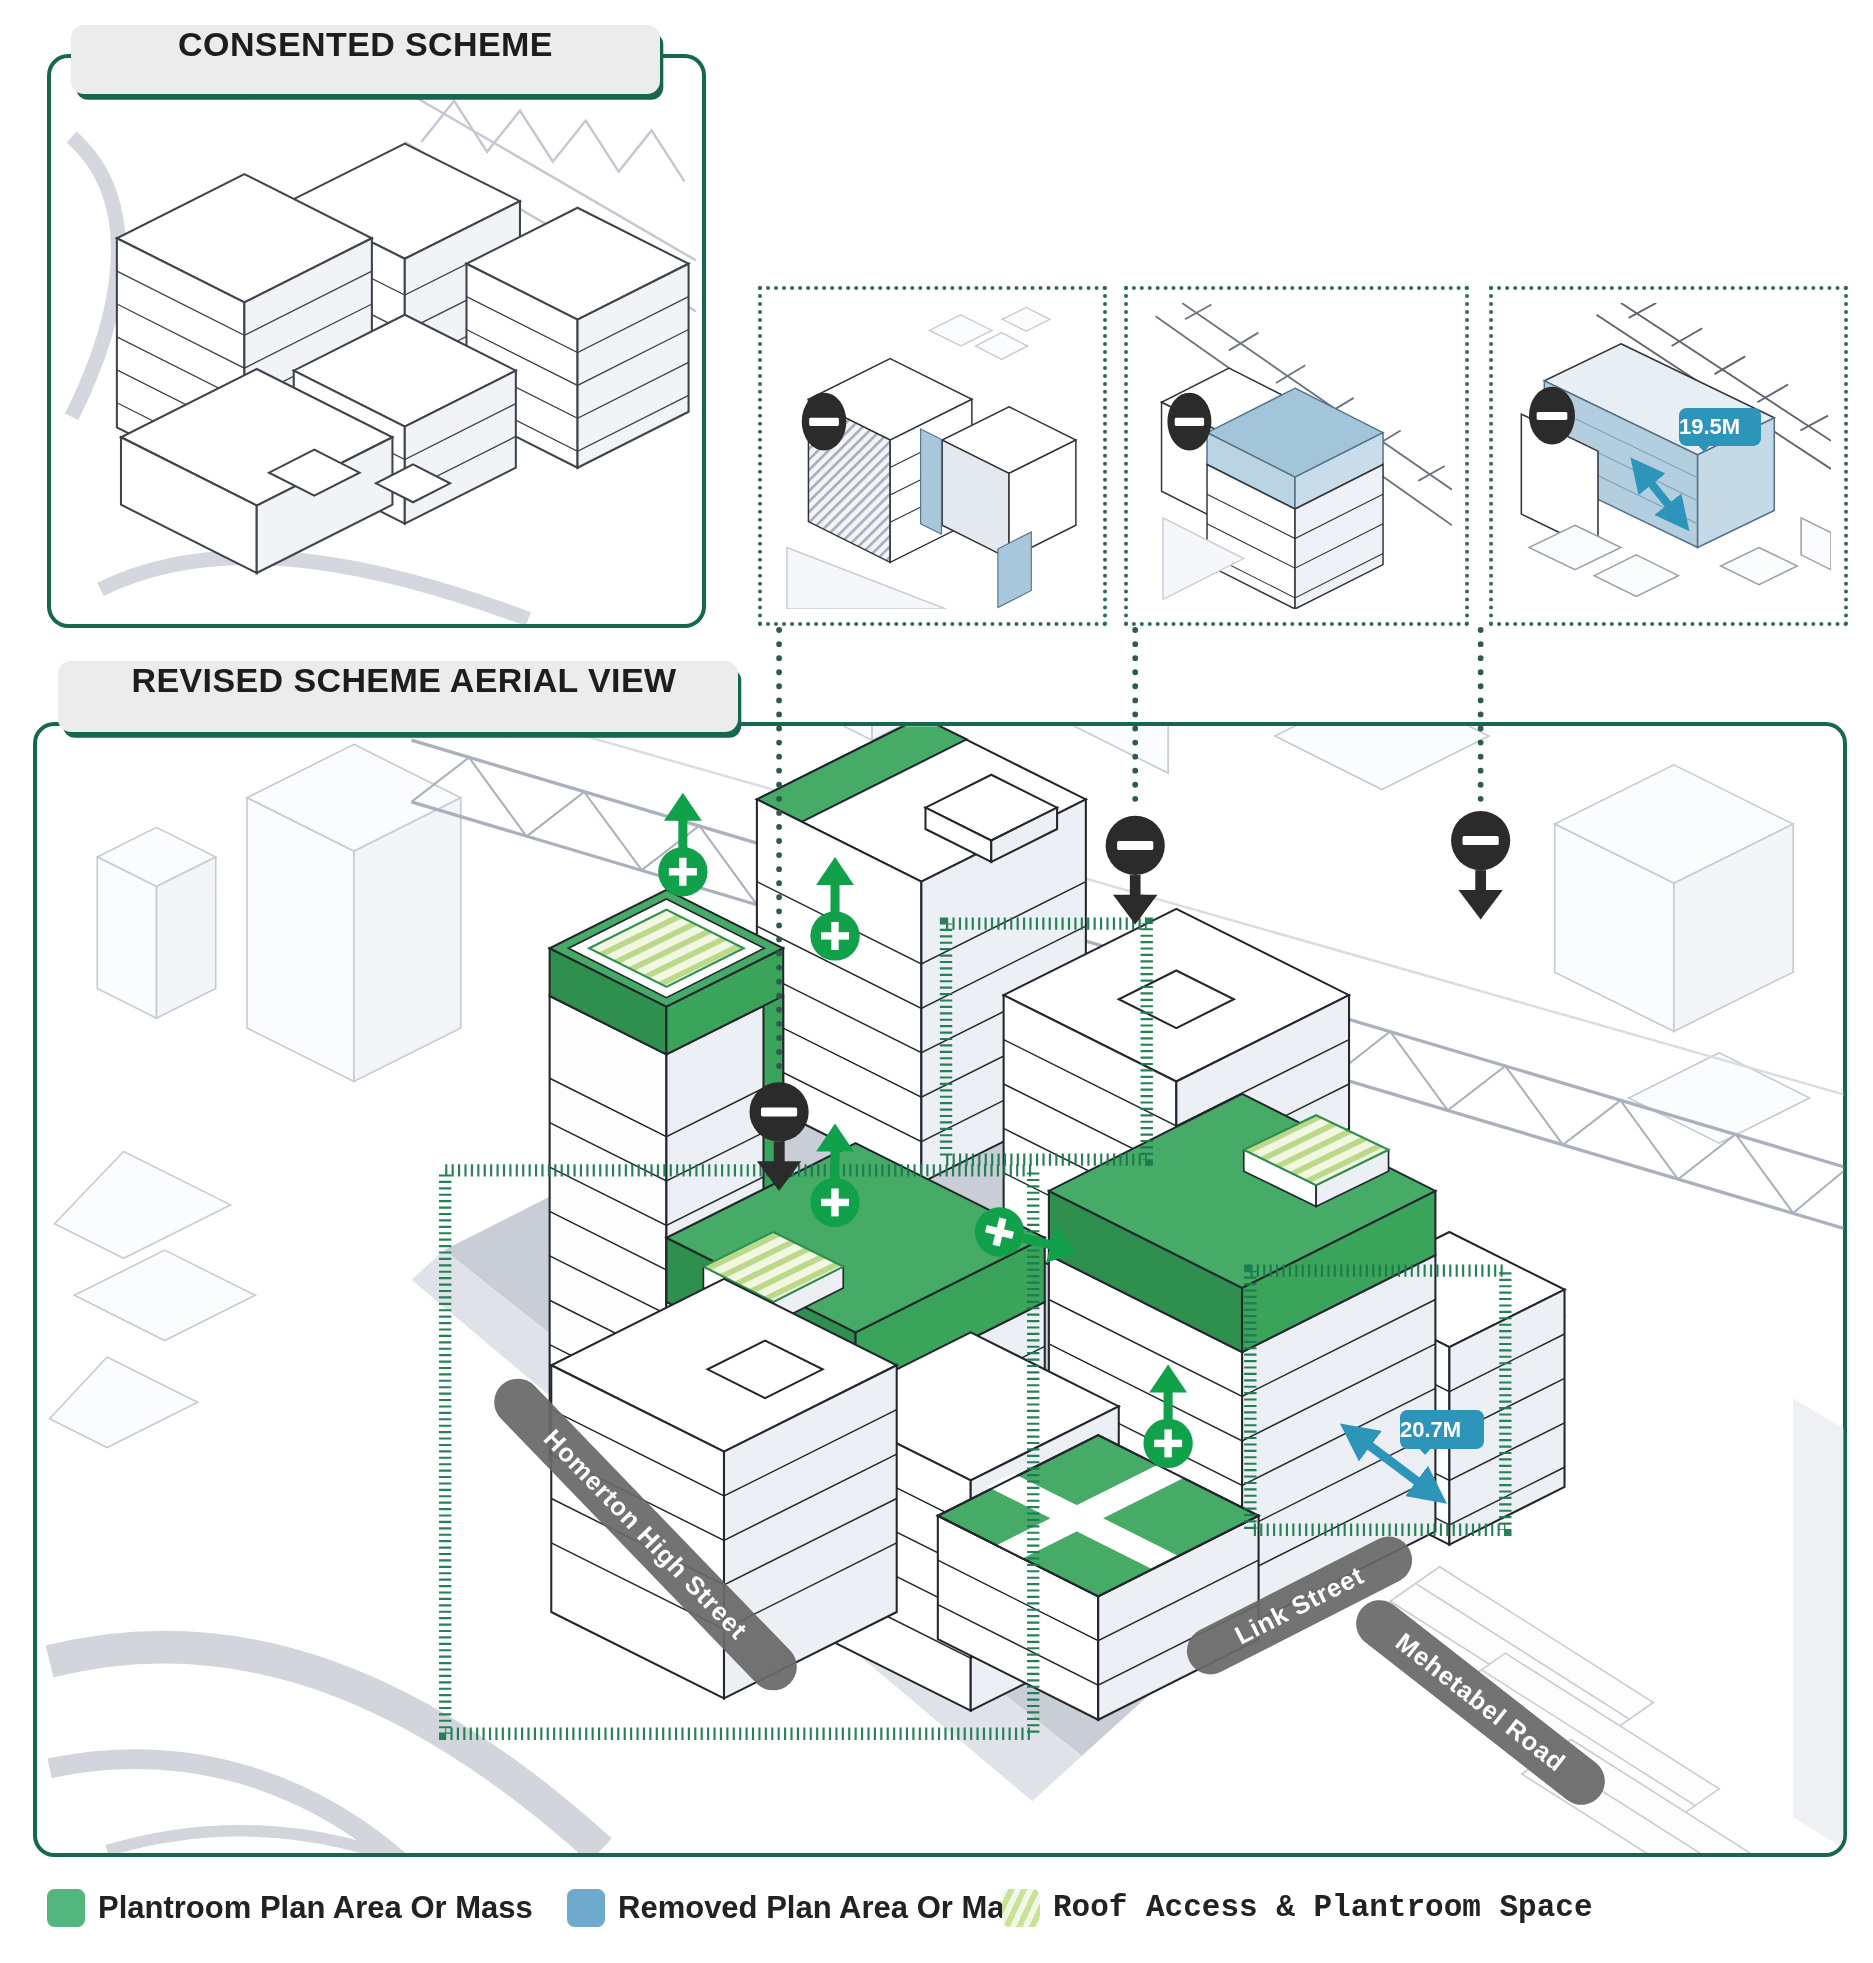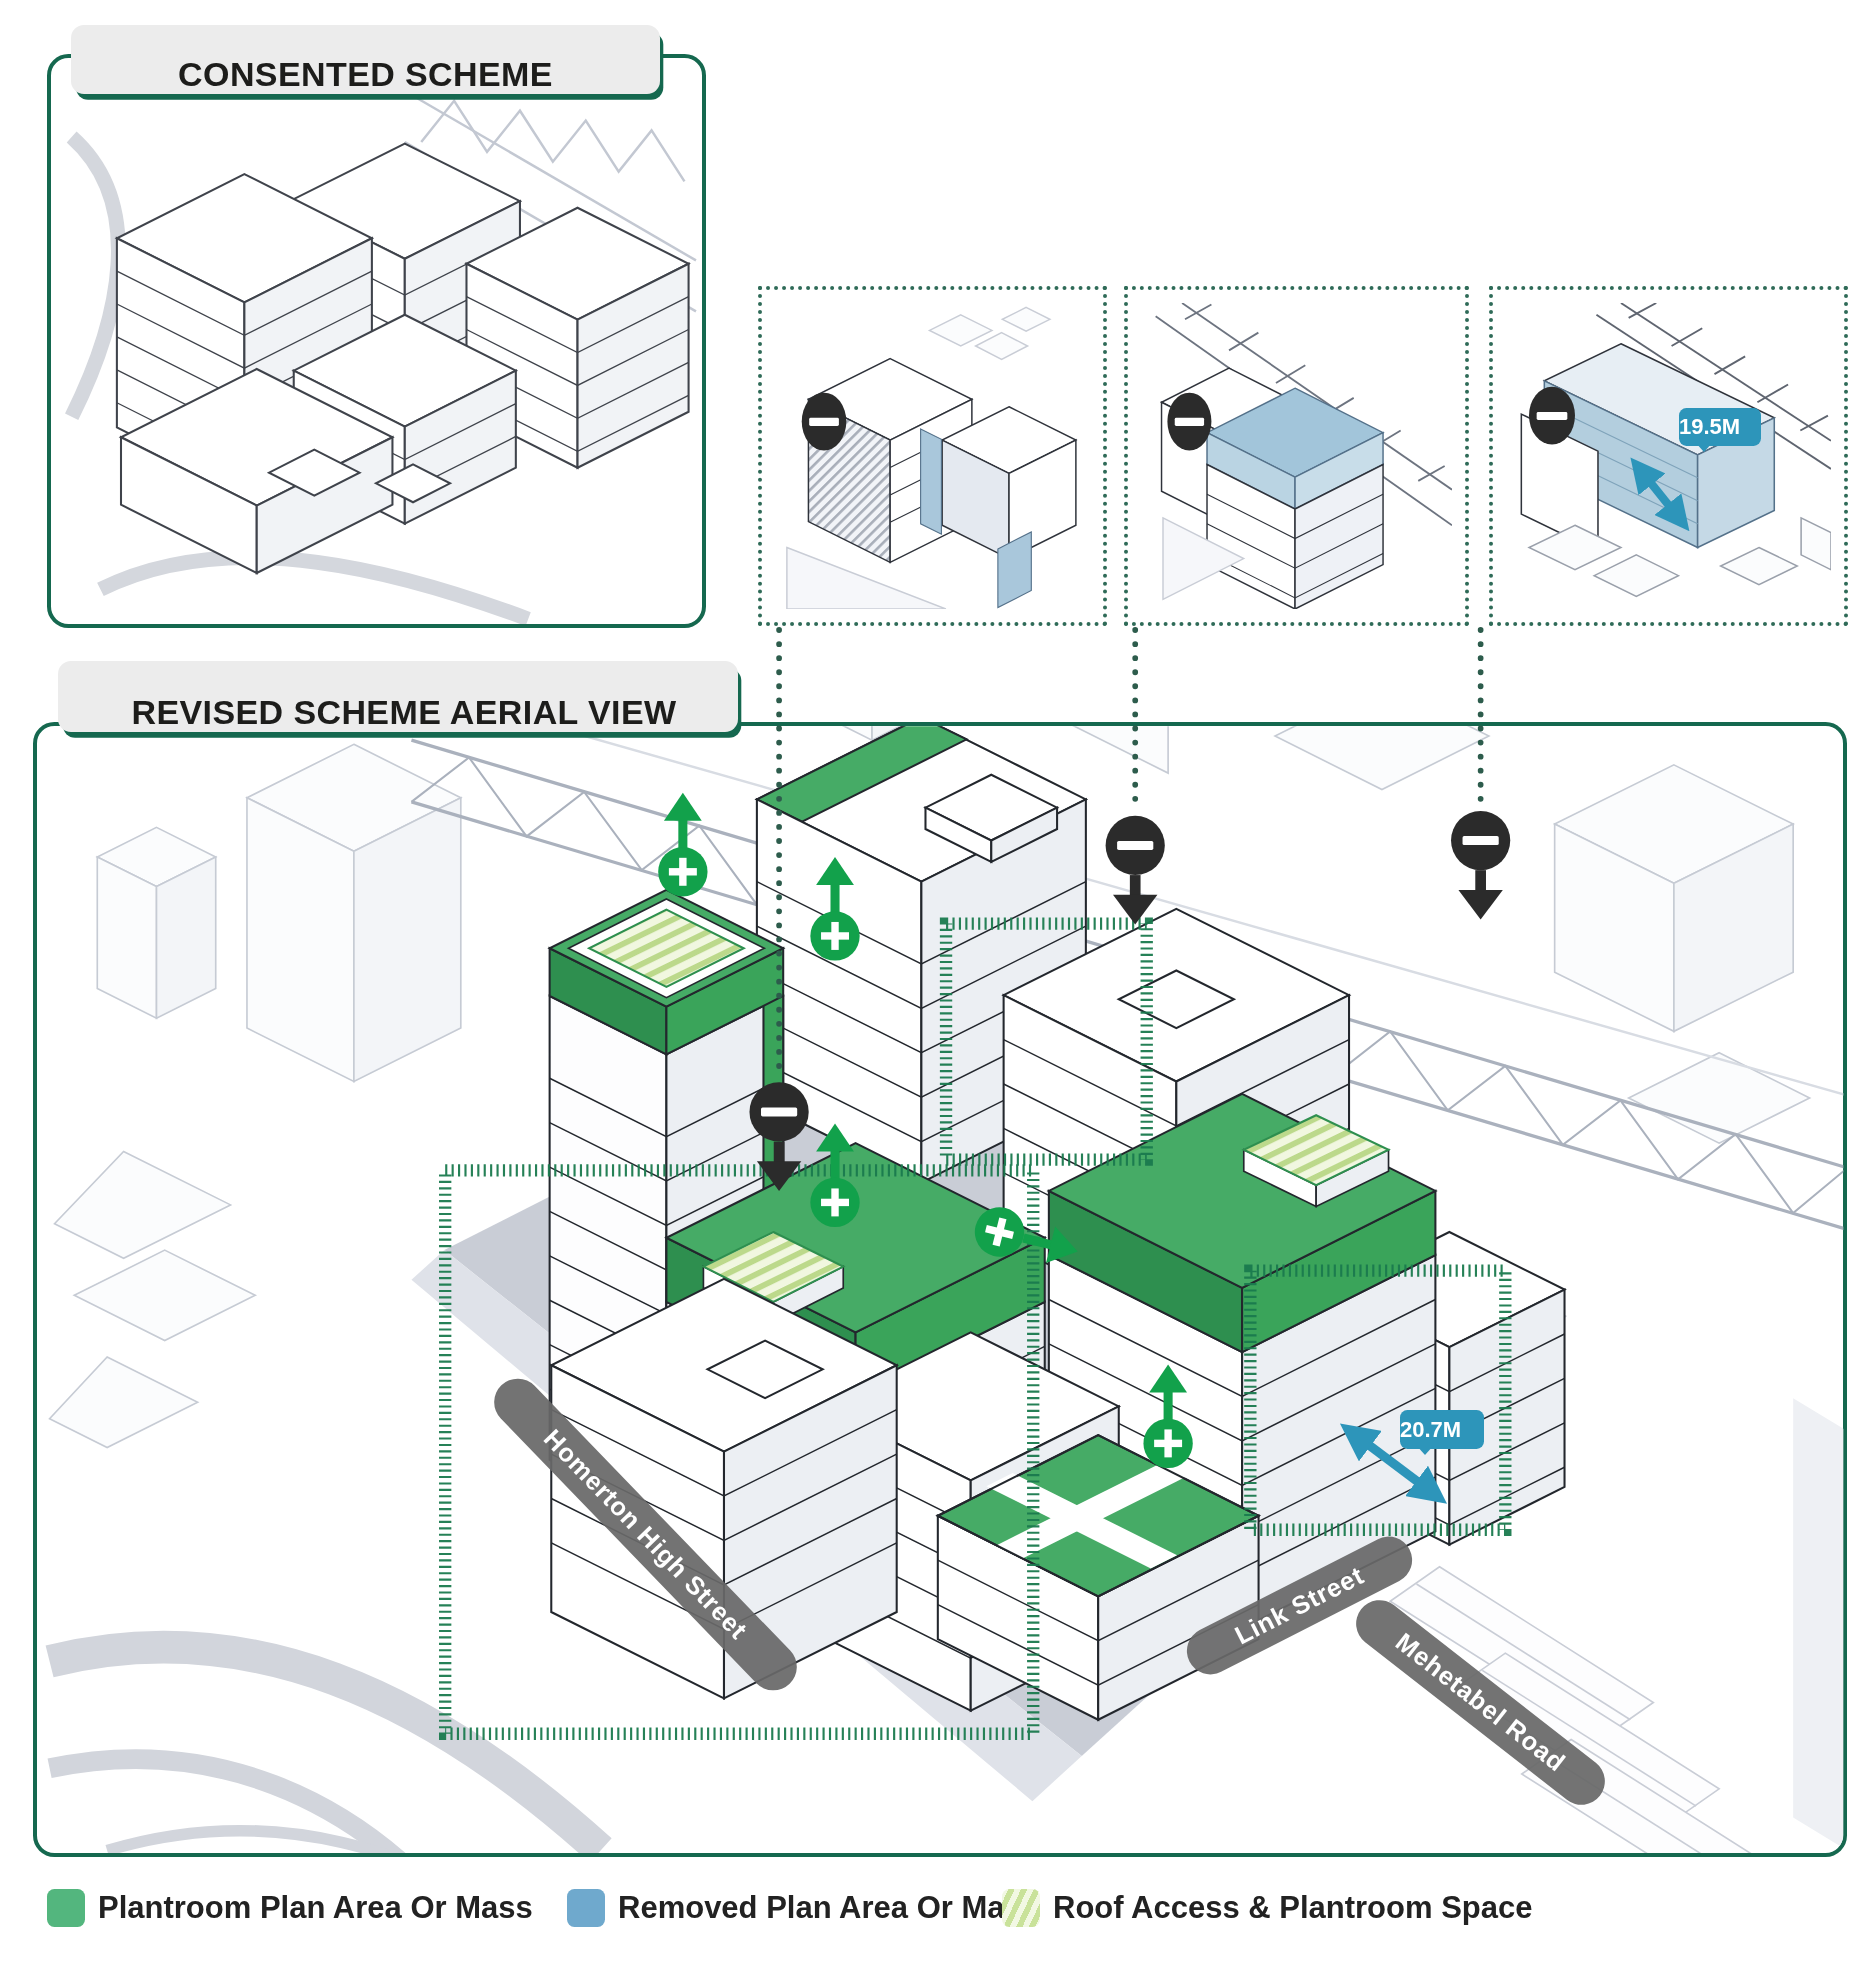--- a/index.html
+++ b/index.html
@@ -1,21 +1,21 @@
 <!DOCTYPE html>
 <html style="font-size:13px"><head>
 <meta charset="utf-8">
 <style>
   html,body{margin:0;padding:0;background:#fff;}
   .page{position:relative;width:1874px;height:1964px;background:#fff;overflow:hidden;
         font-family:"Liberation Sans",sans-serif;}
   
   .frame{position:absolute;background:#fff;border:4.1px solid #15684f;border-radius:21.4px;box-sizing:border-box;}
   .tab{position:absolute;background:#ececec;border-radius:13px;box-shadow:4.1px 6.6px 0 -0.8px #15684f;
-       display:flex;align-items:flex-end;justify-content:center;
+       display:flex;align-items:flex-start;justify-content:center;
        font-size:34px;font-weight:bold;color:#1d1d1b;letter-spacing:0.4px;z-index:40;}
   .detail-panel{position:absolute;border:4.1px dotted #2f6b58;background:#fff;padding:13px;box-sizing:border-box;}
   .detail-panel svg{width:100%;height:100%;}
   
   #overlay{position:absolute;left:0;top:0;width:1874px;height:1964px;z-index:20;pointer-events:none;}
   .consented-art{position:absolute;left:51px;top:63px;width:650px;height:561px;z-index:5;}
   
   .pill{position:absolute;background:rgba(104,104,104,.93);color:#fff;border-radius:28px;
         display:flex;align-items:center;justify-content:center;font-weight:bold;font-size:25.5px;
         letter-spacing:0.8px;white-space:nowrap;z-index:26;}
@@ -419,19 +419,19 @@
   </div>
 
   <div class="legend-item" style="left:47px;">
     <div class="swatch green"></div>
     <div class="legend-label">Plantroom Plan Area Or Mass</div>
   </div>
   <div class="legend-item" style="left:567px;">
     <div class="swatch blue"></div>
     <div class="legend-label">Removed Plan Area Or Mass</div>
   </div>
-  <div class="legend-item" style="left:1002px;">
+  <div class="legend-item" style="left:1002px;font-family:Liberation Mono, monospace;">
     <div class="swatch hatch"></div>
     <div class="legend-label">Roof Access &amp; Plantroom Space</div>
   </div>
 
 </div>
 
 
 </body></html>

